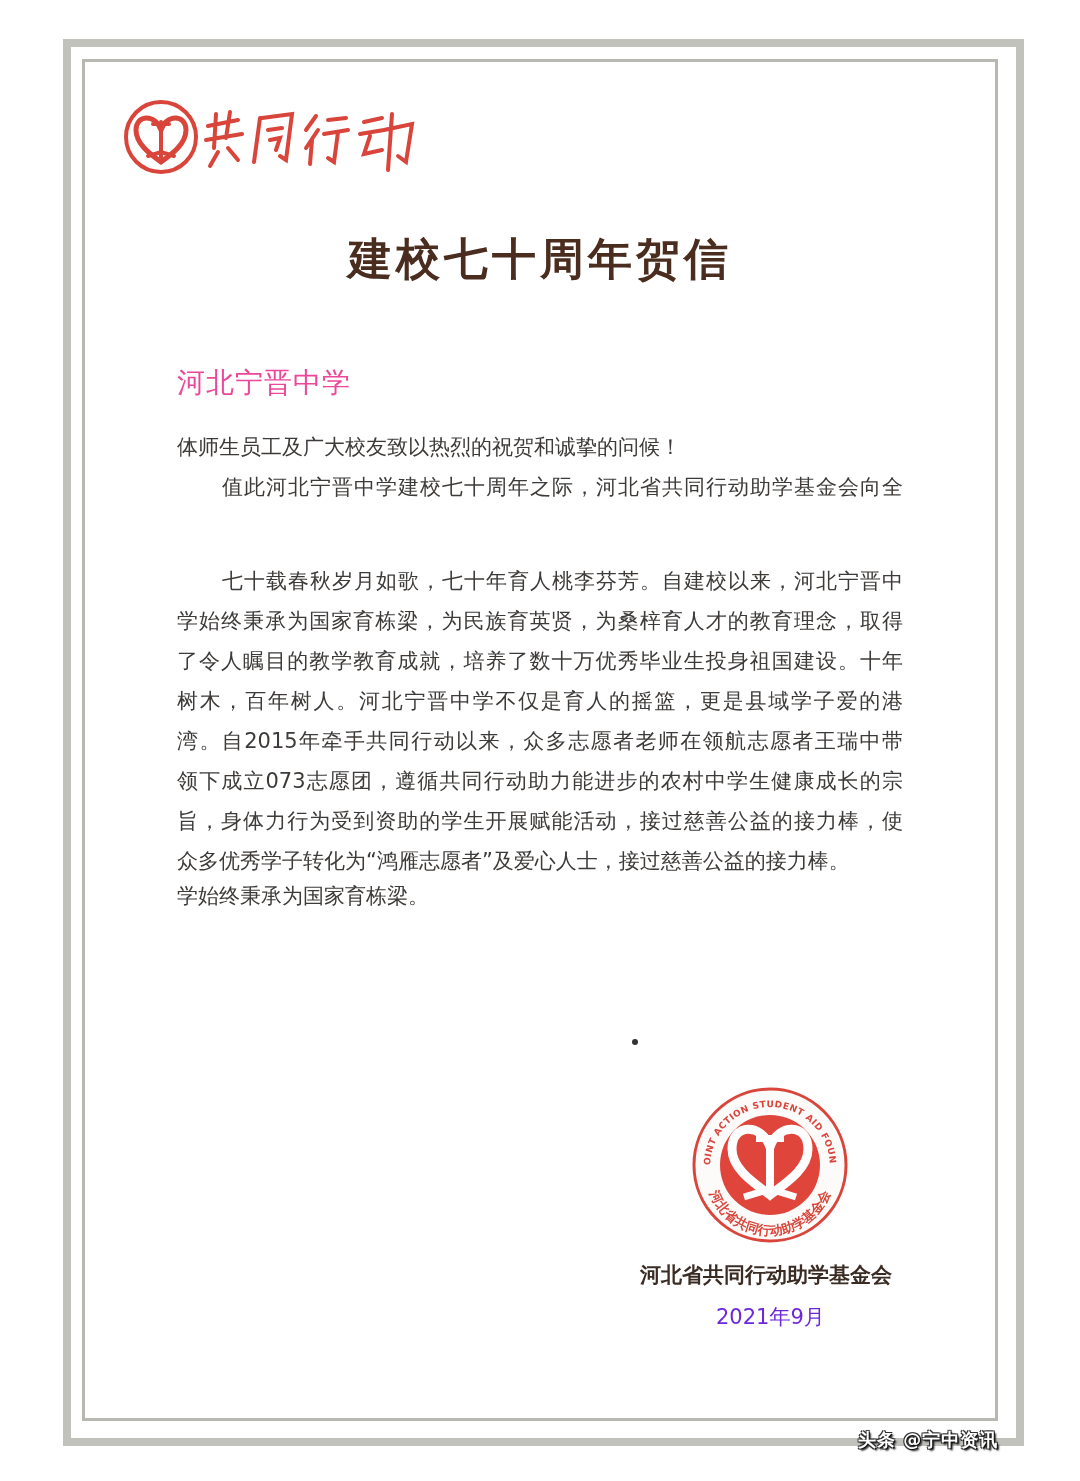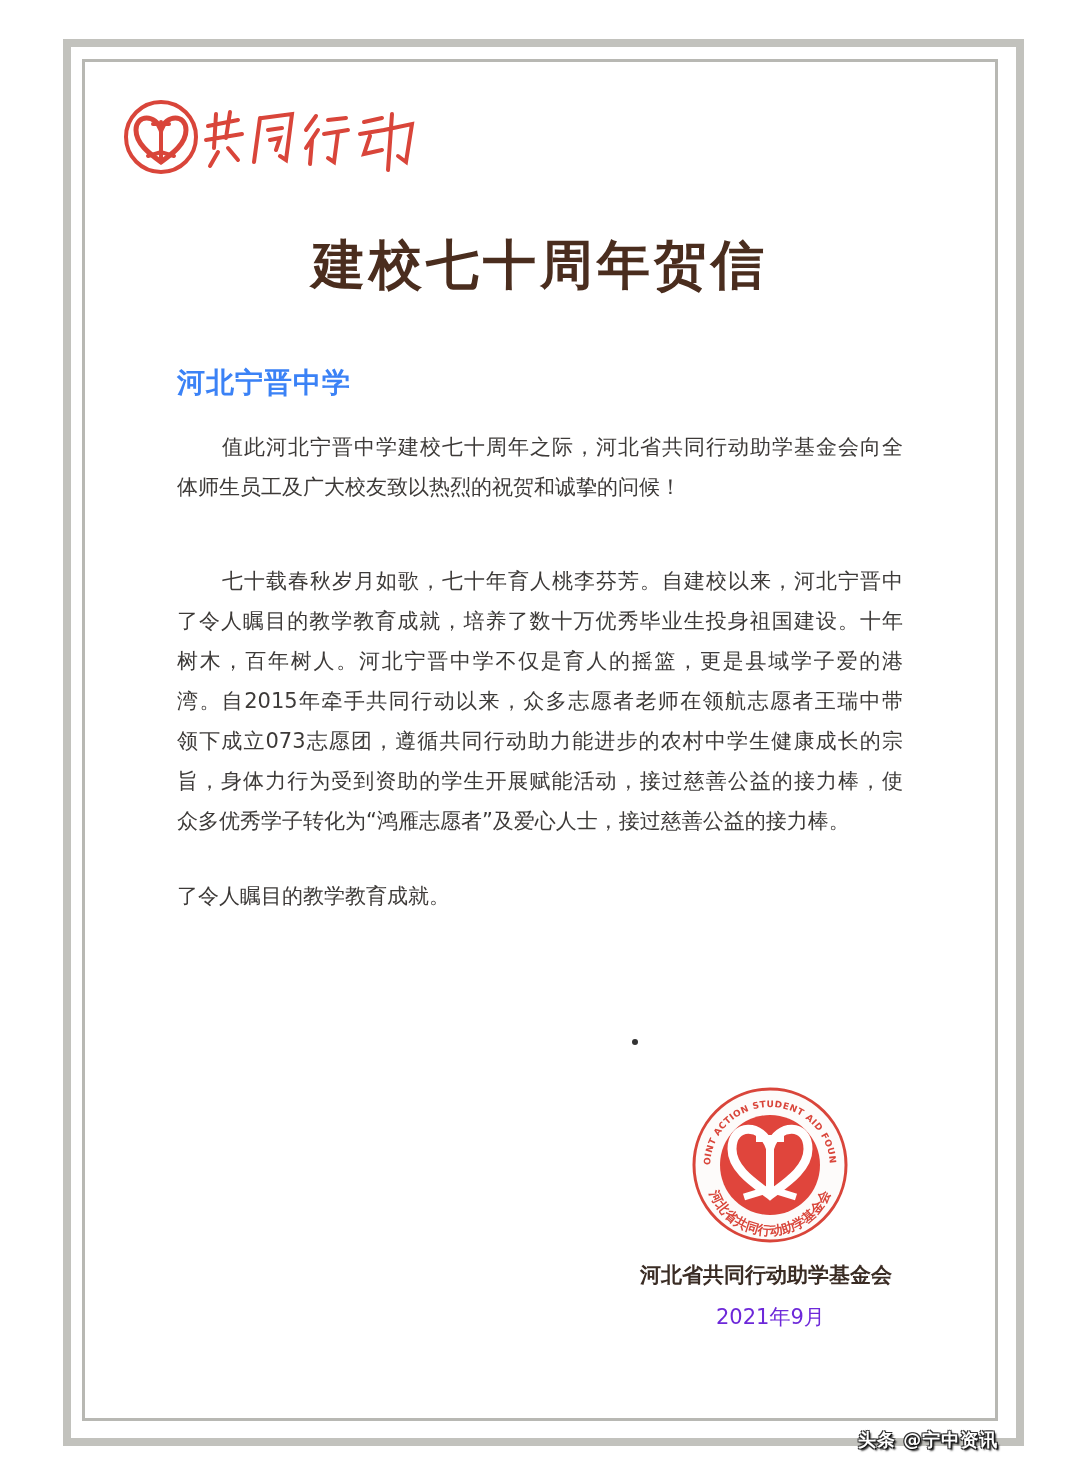--- a/index.html
+++ b/index.html
@@ -13,25 +13,25 @@
     position: absolute; left: 63px; top: 39px; width: 945px; height: 1391px;
     border: 8px solid #c2c2bd; box-sizing: content-box;
   }
   .frame-inner {
     position: absolute; left: 82px; top: 59px; width: 910px; height: 1356px;
     border: 3px solid #b8b8b3;
   }
   .logo-top { position: absolute; left: 120px; top: 96px; width: 300px; height: 90px; }
   .title {
     position: absolute; left: 0; width: 1080px; top: 230px; text-align: center;
-    font-size: 53px; font-weight: bold; color: #4a2d1e; letter-spacing: 4px;
+    font-size: 44px; font-weight: bold; color: #4a2d1e; letter-spacing: 4px;
   }
   .recipient {
     position: absolute; left: 177px; top: 364px;
-    font-size: 28px; font-weight: bold; color: #3b82f6; letter-spacing: 1px;
+    font-size: 28px; font-weight: normal; color: #ec4899; letter-spacing: 1px;
   }
   .para { position: absolute; left: 177px; width: 726px; }
   .line {
     display: block; height: 40px; line-height: 40px;
     font-size: 21px; white-space: nowrap; color: #3d3a38;
     text-align-last: justify; text-align: justify;
   }
   .line.last { text-align-last: left; }
   .line.indent { padding-left: 45px; }
   .dot { position: absolute; left: 632px; top: 1039px; width: 6px; height: 6px; border-radius: 50%; background: #333; }
@@ -74,36 +74,37 @@
       <path d="M244 26 L262 22 M240 38 L264 34 M250 40 L244 58 L262 54 M272 18 L268 74 M264 34 L292 28 L286 66 L278 60"></path>
     </g>
   </svg>
 </div>
 
 <div class="title">建校七十周年贺信</div>
 
 <div class="recipient">河北宁晋中学</div>
 
 <div class="para" style="top:427px;">
+  <span class="line last">体师生员工及广大校友致以热烈的祝贺和诚挚的问候！</span>
   <span class="line indent">值此河北宁晋中学建校七十周年之际，河北省共同行动助学基金会向全</span>
-  <span class="line last">体师生员工及广大校友致以热烈的祝贺和诚挚的问候！</span>
 </div>
 
 <div class="para" style="top:527px;margin-top:34px;">
   <span class="line indent">七十载春秋岁月如歌，七十年育人桃李芬芳。自建校以来，河北宁晋中</span>
+  <span class="line">学始终秉承为国家育栋梁，为民族育英贤，为桑梓育人才的教育理念，取得</span>
   <span class="line">了令人瞩目的教学教育成就，培养了数十万优秀毕业生投身祖国建设。十年</span>
   <span class="line">树木，百年树人。河北宁晋中学不仅是育人的摇篮，更是县域学子爱的港</span>
   <span class="line">湾。自2015年牵手共同行动以来，众多志愿者老师在领航志愿者王瑞中带</span>
   <span class="line">领下成立073志愿团，遵循共同行动助力能进步的农村中学生健康成长的宗</span>
   <span class="line">旨，身体力行为受到资助的学生开展赋能活动，接过慈善公益的接力棒，使</span>
   <span class="line last">众多优秀学子转化为“鸿雁志愿者”及爱心人士，接过慈善公益的接力棒。</span>
 </div>
 
 <div class="para" style="top:876px;">
-  <span class="line last">了令人瞩目的教学教育成就。</span>
+  <span class="line last">学始终秉承为国家育栋梁。</span>
 </div>
 
 <div class="dot"></div>
 
 <div class="seal">
   <svg width="165" height="160" viewBox="0 0 165 160">
     <defs>
       <path id="ringTop" d="M22 82 A60 60 0 0 1 142 82"></path>
       <path id="ringBottom" d="M18 86 A64 64 0 0 0 146 86"></path>
     </defs>

